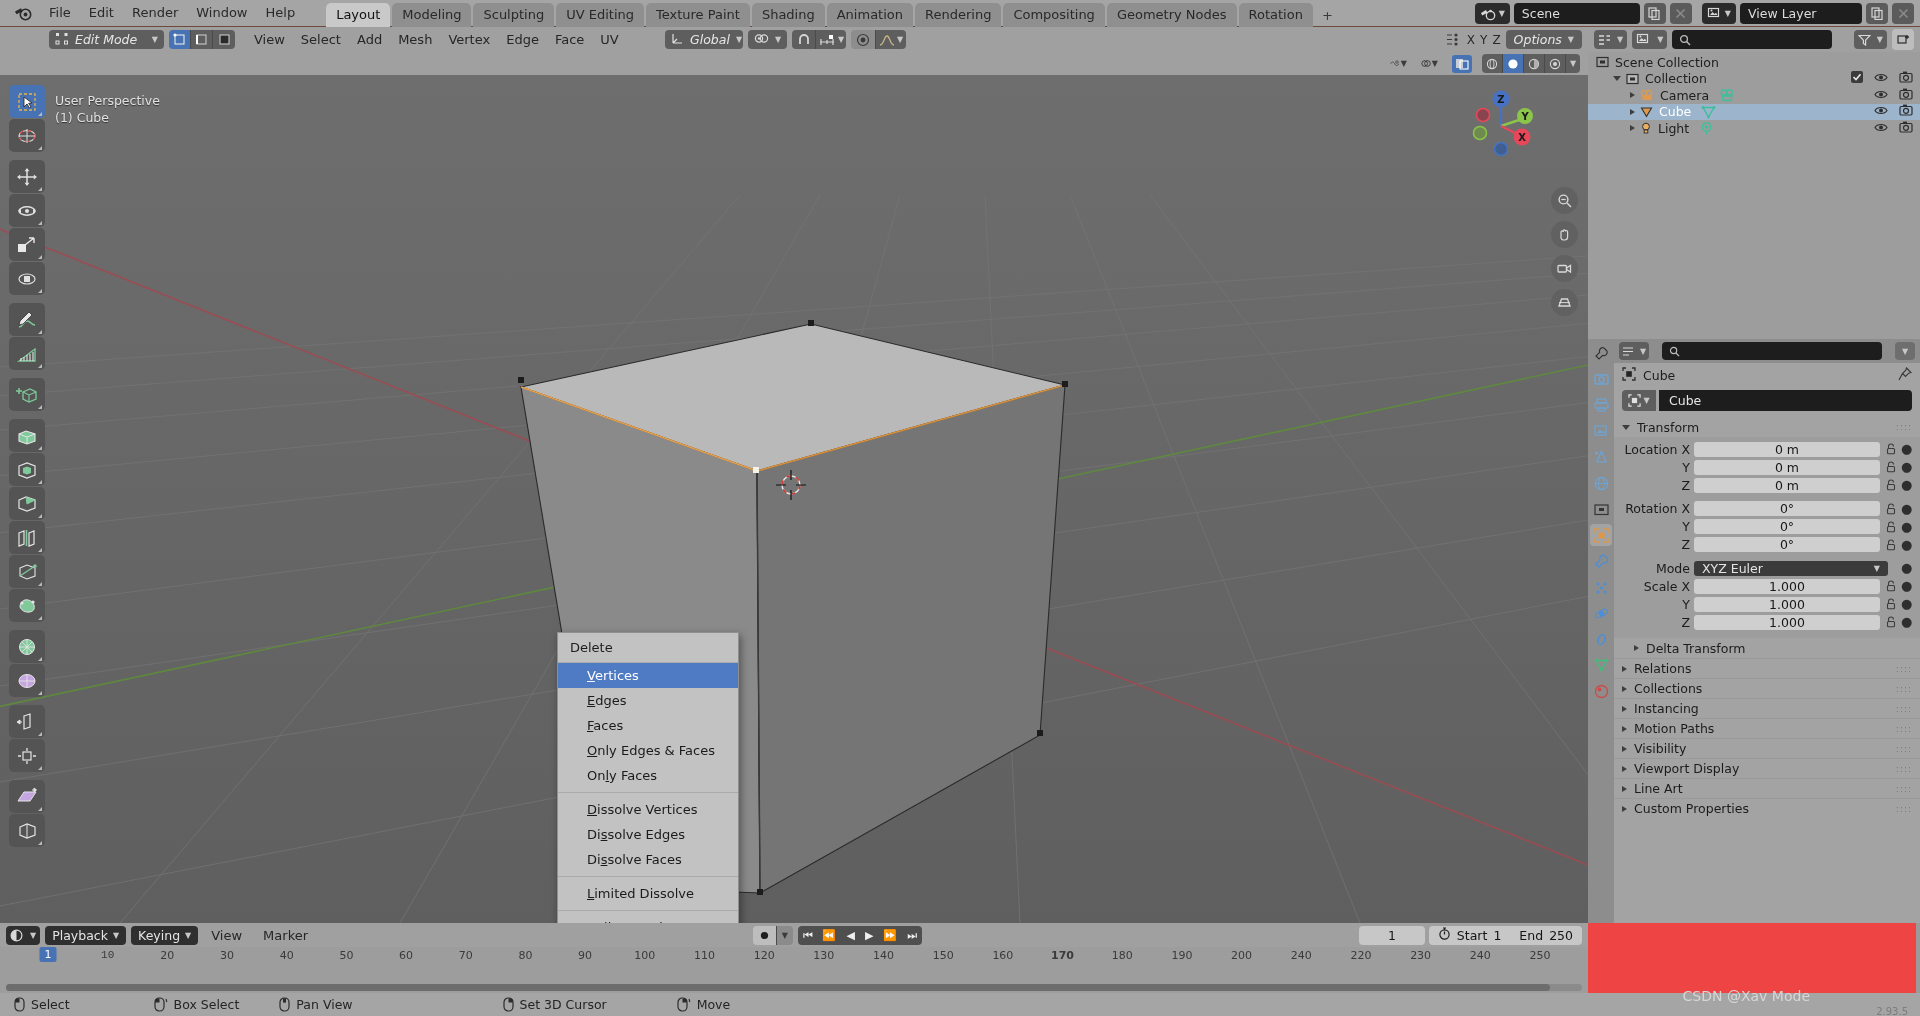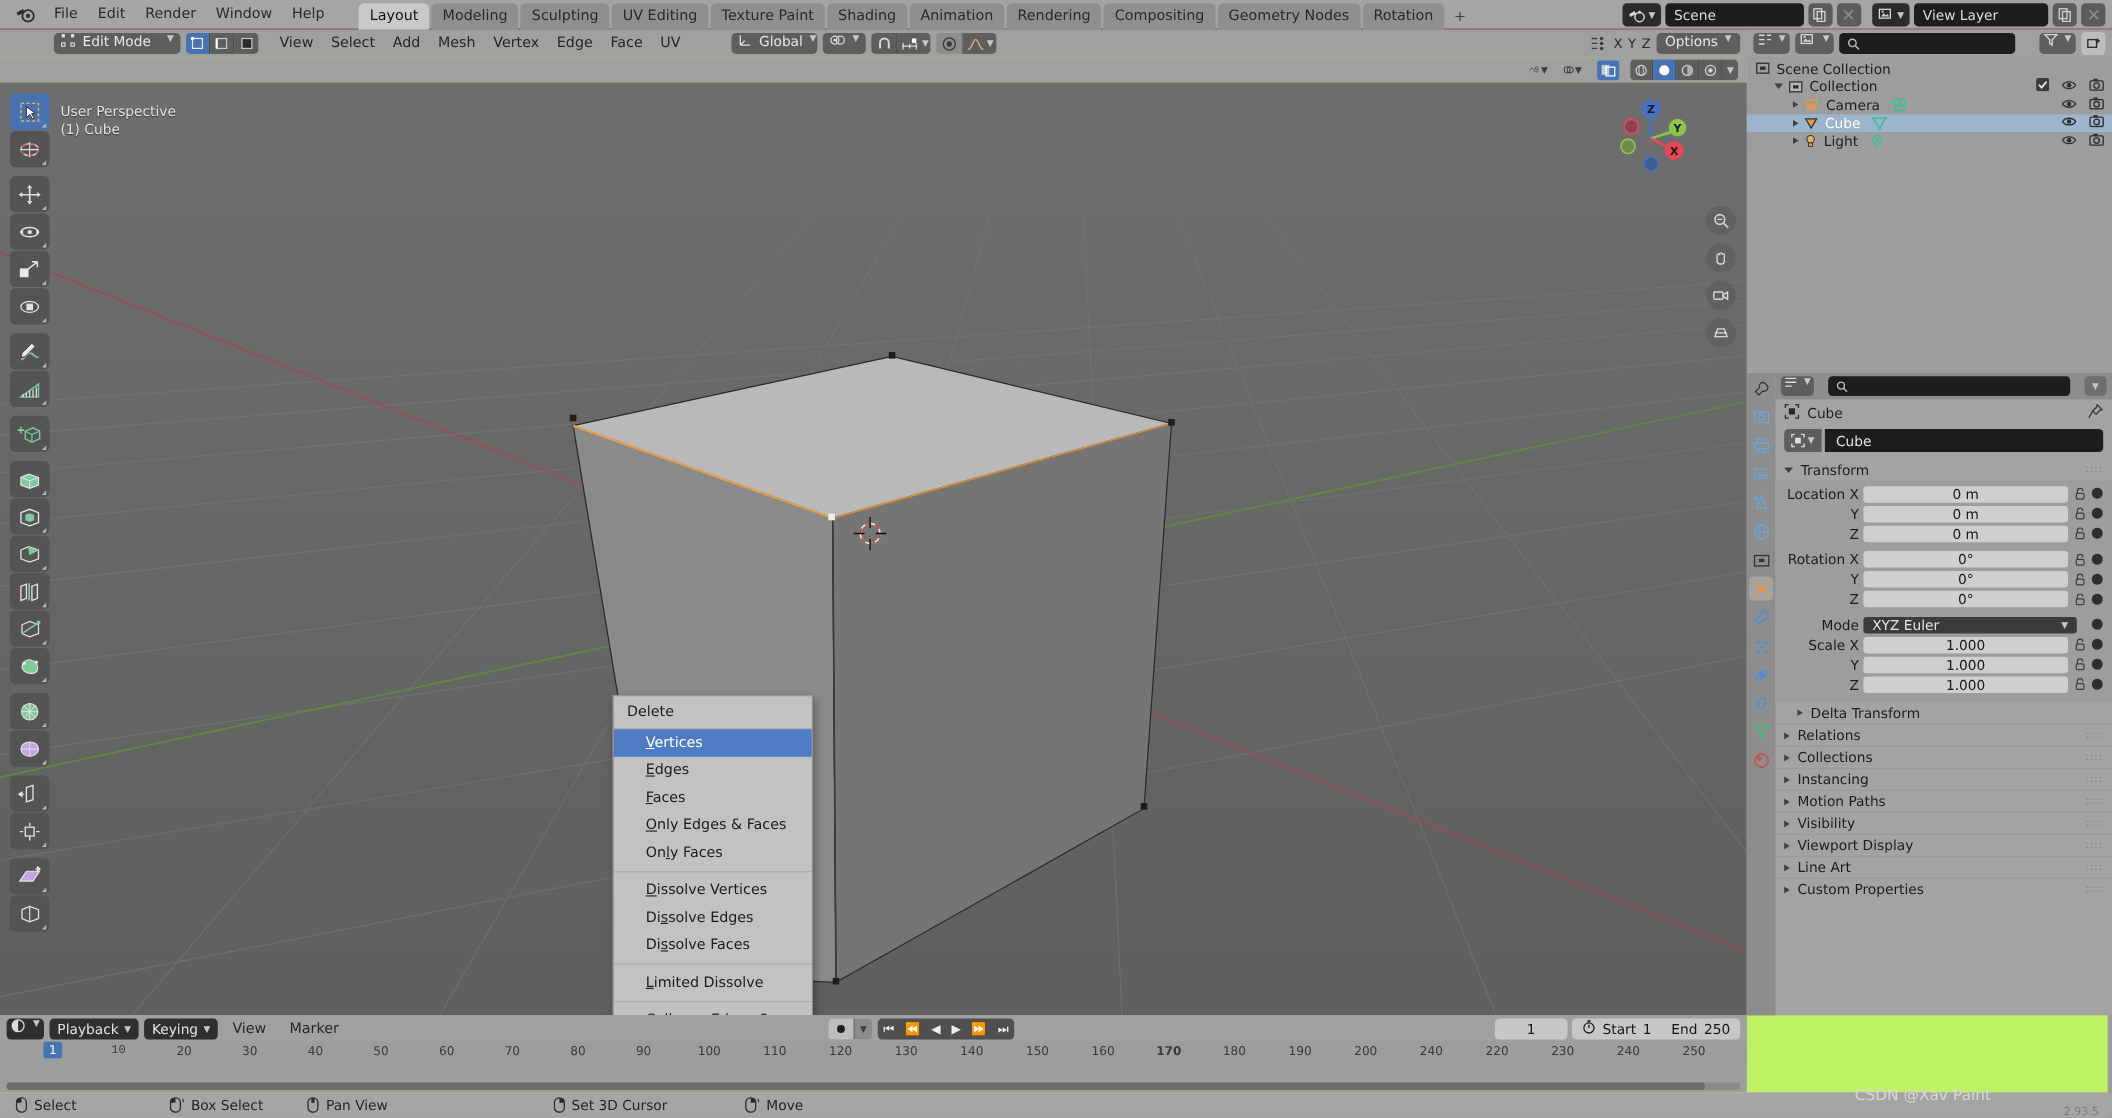--- a/index.html
+++ b/index.html
@@ -1,18 +1,18 @@
 <!DOCTYPE html>
 <html><head>
 <meta charset="utf-8">
 <style>
   * { box-sizing: border-box; margin:0; padding:0; }
   html,body { width:1920px; height:1016px; overflow:hidden; background:#9a9a9a;
     font-family:"DejaVu Sans", sans-serif; font-size:13px; color:#e8e8e8; -webkit-font-smoothing:antialiased;}
-  .app { position:relative; width:1916px; height:1016px; background:#bef264;padding-left:47px; }
+  .app { position:relative; width:1916px; height:1016px; background:#ef4444;padding-left:47px; }
 
   
   .topbar { position:absolute; left:0; top:0; width:1920px; height:27px; background:#a5a5a5;
             display:flex; align-items:center; border-bottom:1px solid #6d4a3a; }
   .blender-logo { width:26px; height:22px; margin-left:10px; display:flex; align-items:center; justify-content:center; }
   .menu-item { padding:2px 9px; color:#2a2a2a; font-size:13px; line-height:16px; white-space:nowrap; }
   .wstabs { display:flex; align-items:flex-end; height:27px; margin-left:22px; }
   .wstab { padding:4px 10px 5px 10px; font-size:13px; color:#292929; background:#8f8f8f;
            border-radius:5px 5px 0 0; margin-right:2px; line-height:15px; white-space:nowrap; }
   .wstab.active { background:#c9c9c9; color:#111; }
@@ -22,22 +22,22 @@
   .tb-field { background:#1d1d1d; border-radius:4px; height:21px; display:flex; align-items:center;
               padding:0 8px; color:#dcdcdc; font-size:12.5px; }
   .tb-btn { background:#5b5b5b; border-radius:4px; height:21px; width:22px; display:flex;
             align-items:center; justify-content:center;}
   .tb-btn.dim { background:#5b5b5b; color:#7e7e7e;}
   .caret { font-size:8px; color:#c8c8c8; }
 
   
   .vp-header { position:absolute; left:0; top:27px; width:1588px; height:25px; background:#a0a0a0;
                display:flex; align-items:center; padding:0 6px; gap:5px;}
-  .hdr-dd { background:#5e5e5e; border-radius:4px; height:19px; display:flex; 
-            padding:0 6px; gap:6px; color:#e6e6e6; font-size:12.5px;}
+  .hdr-dd { background:#5e5e5e; border-radius:4px; height:19px; display:flex; align-items:center;
+            padding:0 6px; gap:6px; color:#e6e6e6; font-size:12.5px;font-style:italic;}
   .hdr-grp { display:flex; height:19px; border-radius:4px; overflow:hidden; }
   .hdr-grp > div { background:#5e5e5e; width:22px; display:flex; align-items:center; justify-content:center; border-right:1px solid #4a4a4a;}
   .hdr-grp > div:last-child{border-right:none;}
   .hdr-grp > div.on { background:#4772b3; }
   .hdr-menu { color:#262626; font-size:13px; padding:2px 8px; border-radius:3px; }
   .vp-header2 { position:absolute; left:0; top:52px; width:1588px; height:23px; background:#a0a0a0;
                display:flex; align-items:center; padding:0 8px; gap:6px;}
   .ico-sq { width:17px; height:17px; display:flex; align-items:center; justify-content:center;}
 
   
@@ -1263,16 +1263,16 @@
           <span style="display:inline-flex">
             <svg width="14" height="15" viewBox="0 0 14 15">
               <rect x="1" y="1" width="9" height="13" rx="4.2" fill="none" stroke="#2b2b2b" stroke-width="1.2"></rect>
               <path d="M9.7 5.5 L5.5 5.5 L5.5 1.4 L8 1.4 a2.4 2.4 0 0 1 2 2.4Z" fill="#2b2b2b"></path>
               <path d="M12 2 L12.8 5" stroke="#2b2b2b" stroke-width="1.1"></path>
             </svg>
           </span>
           <span>Move</span>
         </div>
       </div>
-    <div class="wm">CSDN @Xav Paint</div>
+    <div class="wm">CSDN @Xav Mode</div>
     <div class="sb-ver">2.93.5</div>
   </div>
 </div>
 
 </body></html>

